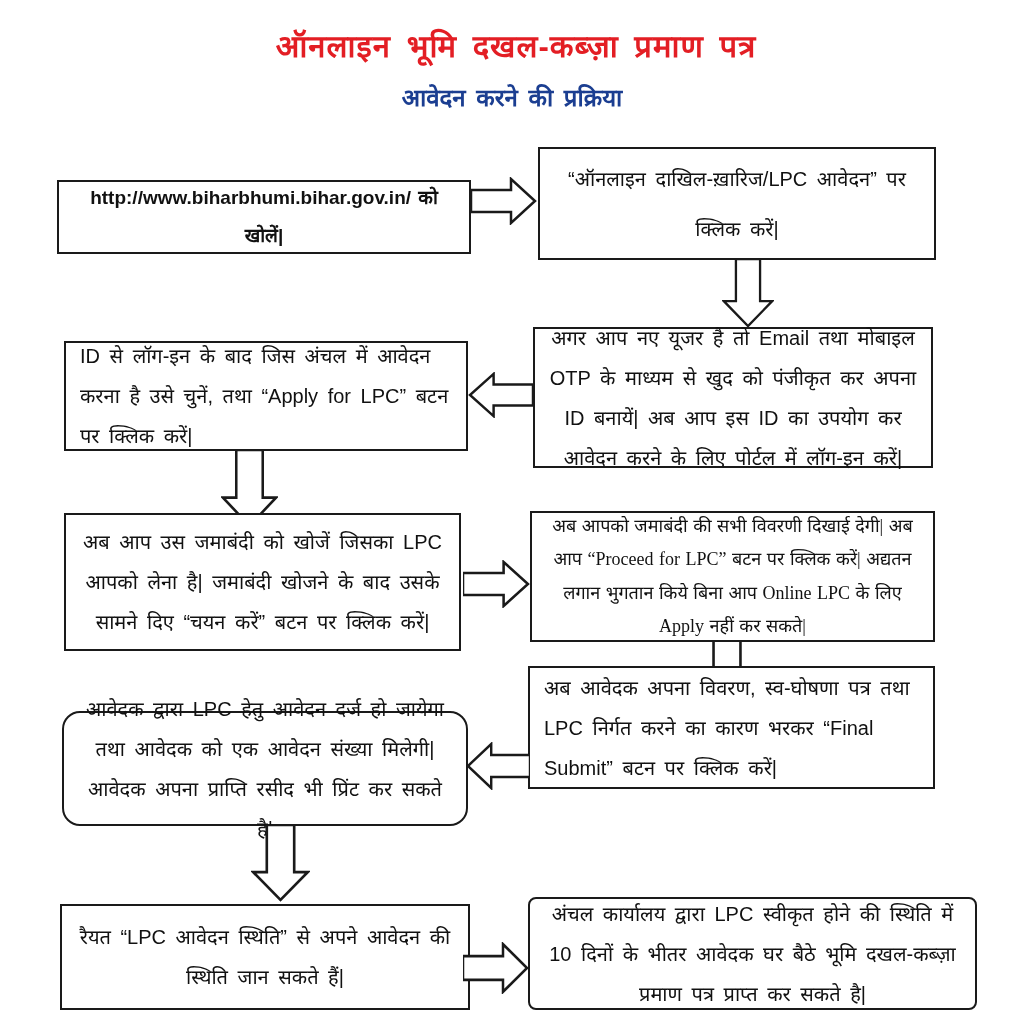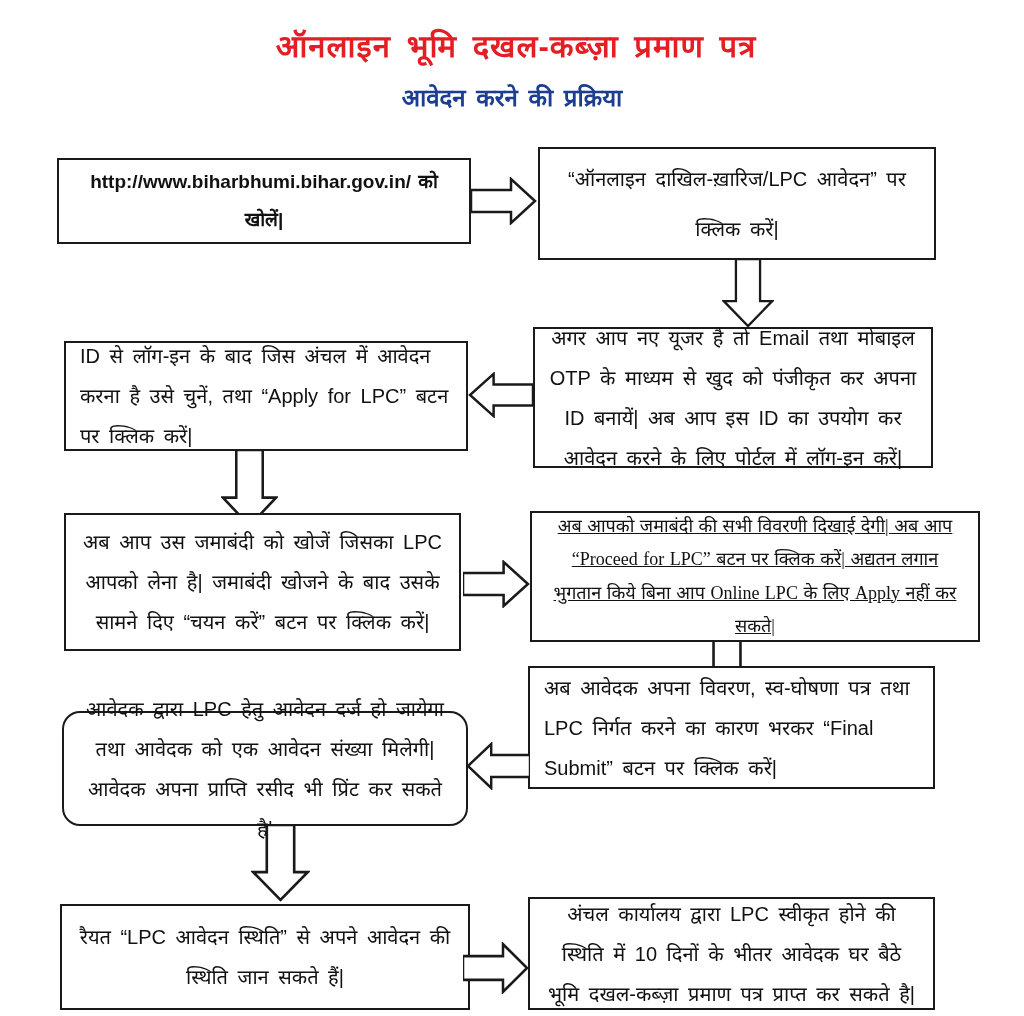--- a/index.html
+++ b/index.html
@@ -59,21 +59,21 @@
   }
 </style>
 </head>
 <body>
 
 <div class="stage">
 
   <div class="page-title">ऑनलाइन भूमि दखल-कब्ज़ा प्रमाण पत्र</div>
   <div class="page-subtitle">आवेदन करने की प्रक्रिया</div>
 
-  <div class="flow-box url-box" style="left:57px; top:158px; width:414px; height:86px;">http://www.biharbhumi.bihar.gov.in/ को खोलें|</div>
+  <div class="flow-box url-box" style="left:57px; top:180px; width:414px; height:74px;">http://www.biharbhumi.bihar.gov.in/ को खोलें|</div>
 
   <div class="connector" style="left:471px; top:177px; width:66px; height:48px;">
     <svg viewBox="0 0 66 48" preserveAspectRatio="none">
       <polygon points="0,13 40,13 40,2 64,24 40,46 40,35 0,35"></polygon>
     </svg>
   </div>
 
   <div class="flow-box loose" style="left:538px; top:147px; width:398px; height:113px;">“ऑनलाइन दाखिल-ख़ारिज/LPC आवेदन” पर क्लिक करें|</div>
 
   <div class="connector" style="left:722px; top:259px; width:52px; height:69px;">
@@ -99,21 +99,21 @@
   </div>
 
   <div class="flow-box" style="left:64px; top:513px; width:397px; height:138px;">अब आप उस जमाबंदी को खोजें जिसका LPC आपको लेना है| जमाबंदी खोजने के बाद उसके सामने दिए “चयन करें” बटन पर क्लिक करें|</div>
 
   <div class="connector" style="left:463px; top:560px; width:67px; height:48px;">
     <svg viewBox="0 0 66 48" preserveAspectRatio="none">
       <polygon points="0,13 40,13 40,2 64,24 40,46 40,35 0,35"></polygon>
     </svg>
   </div>
 
-  <div class="flow-box serif" style="left:530px; top:511px; width:450px; height:131px;text-decoration:underline;">अब आपको जमाबंदी की सभी विवरणी दिखाई देगी| अब आप “Proceed for LPC” बटन पर क्लिक करें| अद्यतन लगान भुगतान किये बिना आप Online LPC के लिए Apply नहीं कर सकते|</div>
+  <div class="flow-box serif" style="left:530px; top:511px; width:405px; height:131px;">अब आपको जमाबंदी की सभी विवरणी दिखाई देगी| अब आप “Proceed for LPC” बटन पर क्लिक करें| अद्यतन लगान भुगतान किये बिना आप Online LPC के लिए Apply नहीं कर सकते|</div>
 
   <div class="connector" style="left:698px; top:641px; width:58px; height:52px;">
     <svg viewBox="0 0 56 72" preserveAspectRatio="none">
       <polygon points="15,0 15,44 2,44 28,70 54,44 41,44 41,0"></polygon>
     </svg>
   </div>
 
   <div class="flow-box align-left" style="left:528px; top:666px; width:407px; height:123px;">अब आवेदक अपना विवरण, स्व-घोषणा पत्र तथा LPC निर्गत करने का कारण भरकर “Final Submit” बटन पर क्लिक करें|</div>
 
   <div class="connector" style="left:466px; top:742px; width:64px; height:48px;">
@@ -131,15 +131,15 @@
   </div>
 
   <div class="flow-box" style="left:60px; top:904px; width:410px; height:106px;">रैयत “LPC आवेदन स्थिति” से अपने आवेदन की स्थिति जान सकते हैं|</div>
 
   <div class="connector" style="left:463px; top:942px; width:66px; height:52px;">
     <svg viewBox="0 0 66 48" preserveAspectRatio="none">
       <polygon points="0,13 40,13 40,2 64,24 40,46 40,35 0,35"></polygon>
     </svg>
   </div>
 
-  <div class="flow-box" style="left:528px; top:897px; width:407px; height:113px;">अंचल कार्यालय द्वारा LPC स्वीकृत होने की स्थिति में 10 दिनों के भीतर आवेदक घर बैठे भूमि दखल-कब्ज़ा प्रमाण पत्र प्राप्त कर सकते है|</div>
+  <div class="flow-box" style="left:528px; top:897px; width:449px; height:113px;border-radius:8px;">अंचल कार्यालय द्वारा LPC स्वीकृत होने की स्थिति में 10 दिनों के भीतर आवेदक घर बैठे भूमि दखल-कब्ज़ा प्रमाण पत्र प्राप्त कर सकते है|</div>
 
 </div>
 
 </body></html>

